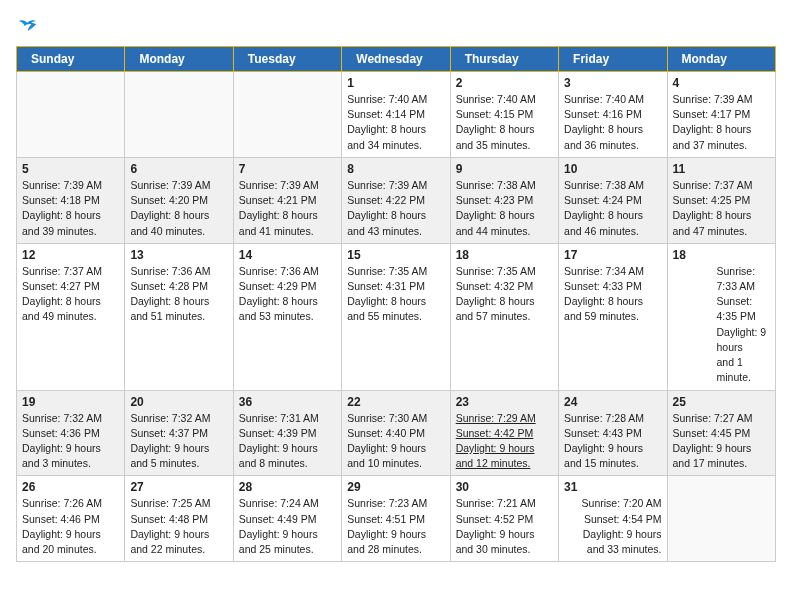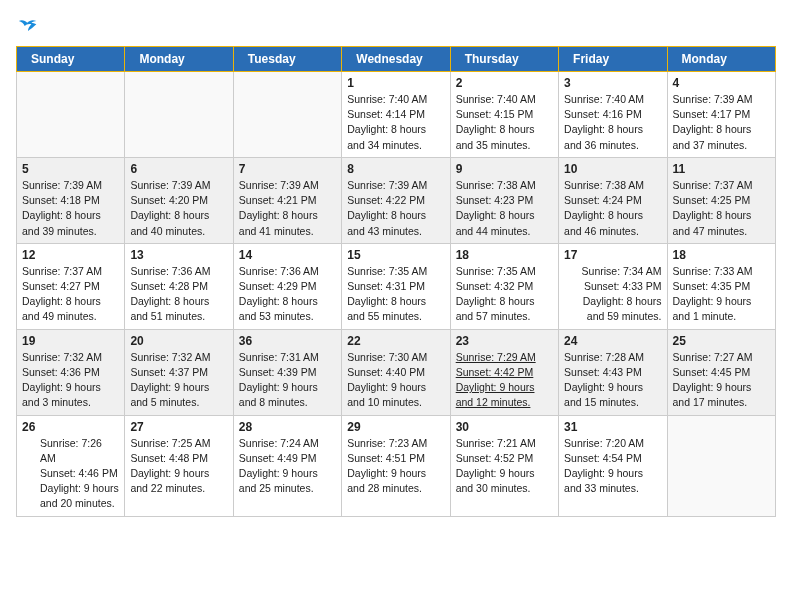--- a/index.html
+++ b/index.html
@@ -239,28 +239,28 @@
         </td>
         <td>
           <span class="day-num">18</span>
           <div class="day-info" style="white-space: pre-line;">Sunrise: 7:35 AM
 Sunset: 4:32 PM
 Daylight: 8 hours
 and 57 minutes.</div>
         </td>
         <td>
           <span class="day-num">17</span>
-          <div class="day-info" style="white-space: pre-line; text-align: right;">Sunrise: 7:34 AM
+          <div class="day-info" style="white-space: pre-line;">Sunrise: 7:34 AM
 Sunset: 4:33 PM
 Daylight: 8 hours
 and 59 minutes.</div>
         </td>
         <td>
           <span class="day-num">18</span>
-          <div class="day-info" style="white-space: pre-line;">Sunrise: 7:33 AM
+          <div class="day-info" style="white-space: pre-line; margin-left: 44px;">Sunrise: 7:33 AM
 Sunset: 4:35 PM
 Daylight: 9 hours
 and 1 minute.</div>
         </td>
       </tr>
       <tr class="row-shaded">
         <td>
           <span class="day-num">19</span>
           <div class="day-info" style="white-space: pre-line;">Sunrise: 7:32 AM
 Sunset: 4:36 PM
@@ -306,21 +306,21 @@
           <span class="day-num">25</span>
           <div class="day-info" style="white-space: pre-line;">Sunrise: 7:27 AM
 Sunset: 4:45 PM
 Daylight: 9 hours
 and 17 minutes.</div>
         </td>
       </tr>
       <tr>
         <td>
           <span class="day-num">26</span>
-          <div class="day-info" style="white-space: pre-line; margin-left: 18px;">Sunrise: 7:26 AM
+          <div class="day-info" style="white-space: pre-line;">Sunrise: 7:26 AM
 Sunset: 4:46 PM
 Daylight: 9 hours
 and 20 minutes.</div>
         </td>
         <td>
           <span class="day-num">27</span>
           <div class="day-info" style="white-space: pre-line;">Sunrise: 7:25 AM
 Sunset: 4:48 PM
 Daylight: 9 hours
 and 22 minutes.</div>
@@ -341,21 +341,21 @@
         </td>
         <td>
           <span class="day-num">30</span>
           <div class="day-info" style="white-space: pre-line;">Sunrise: 7:21 AM
 Sunset: 4:52 PM
 Daylight: 9 hours
 and 30 minutes.</div>
         </td>
         <td>
           <span class="day-num">31</span>
-          <div class="day-info" style="white-space: pre-line;">Sunrise: 7:20 AM
+          <div class="day-info" style="white-space: pre-line; text-align: right;">Sunrise: 7:20 AM
 Sunset: 4:54 PM
 Daylight: 9 hours
 and 33 minutes.</div>
         </td>
         <td class="empty"></td>
       </tr>
     </tbody>
 </table>
 
 </body></html>

